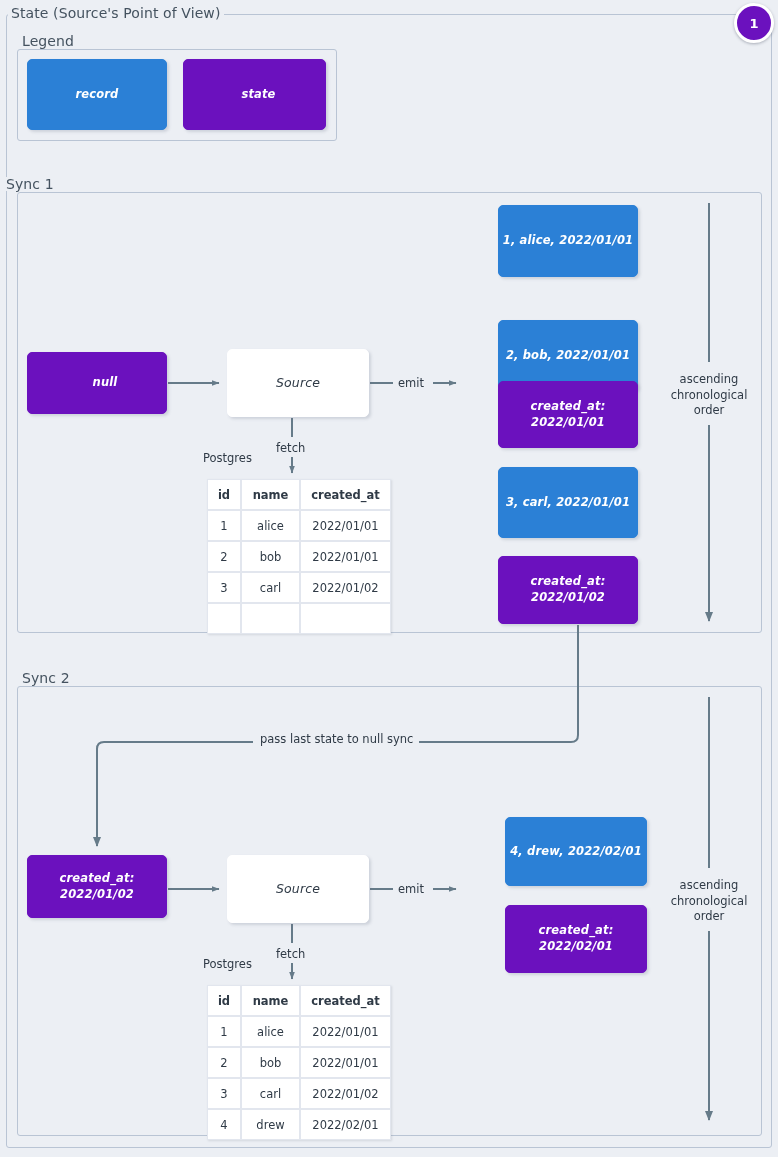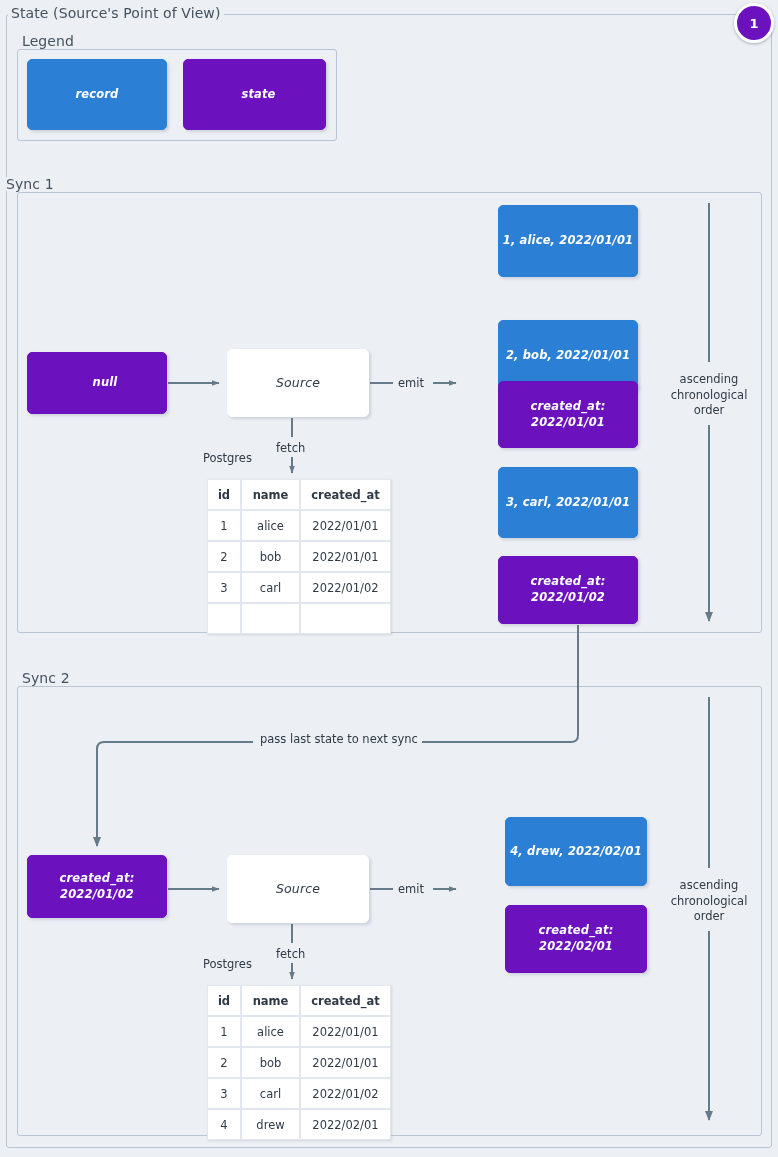--- a/index.html
+++ b/index.html
@@ -201,21 +201,21 @@
   </table>
 
   <div class="node record" id="s1-rec1">1, alice, 2022/01/01</div>
   <div class="node record" id="s1-rec2">2, bob, 2022/01/01</div>
   <div class="node state" id="s1-st1">created_at:
 2022/01/01</div>
   <div class="node record" id="s1-rec3">3, carl, 2022/01/01</div>
   <div class="node state" id="s1-st2">created_at:
 2022/01/02</div>
 
-  <div class="lbl" id="pass-label">pass last state to next sync</div>
+  <div class="lbl" id="pass-label">pass last state to null sync</div>
 
   <div class="node state" id="s2-state-in">created_at:
 2022/01/02</div>
   <div class="node plain" id="s2-source">Source</div>
 
   <div class="lbl" id="s2-pg-label">Postgres</div>
   <div class="lbl" id="s2-fetch-label">fetch</div>
   <div class="lbl" id="s2-emit-label">emit</div>
   <div class="lbl" id="s2-order-label" style="white-space:pre-line;">ascending
 chronological

